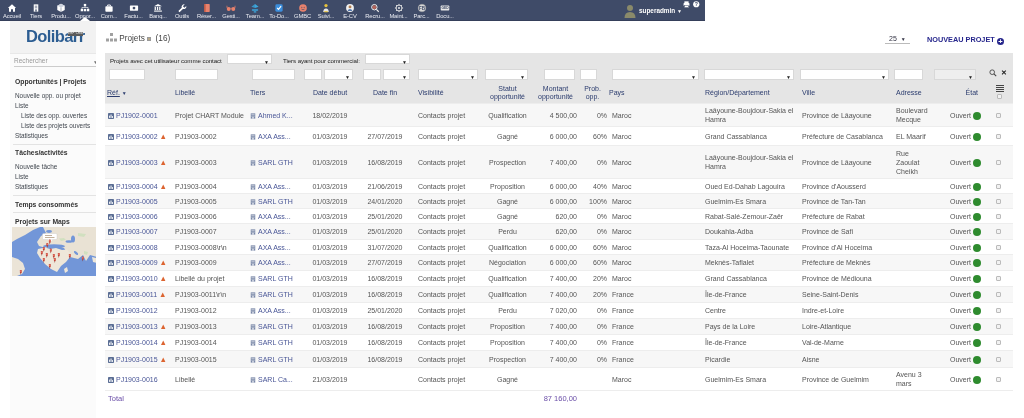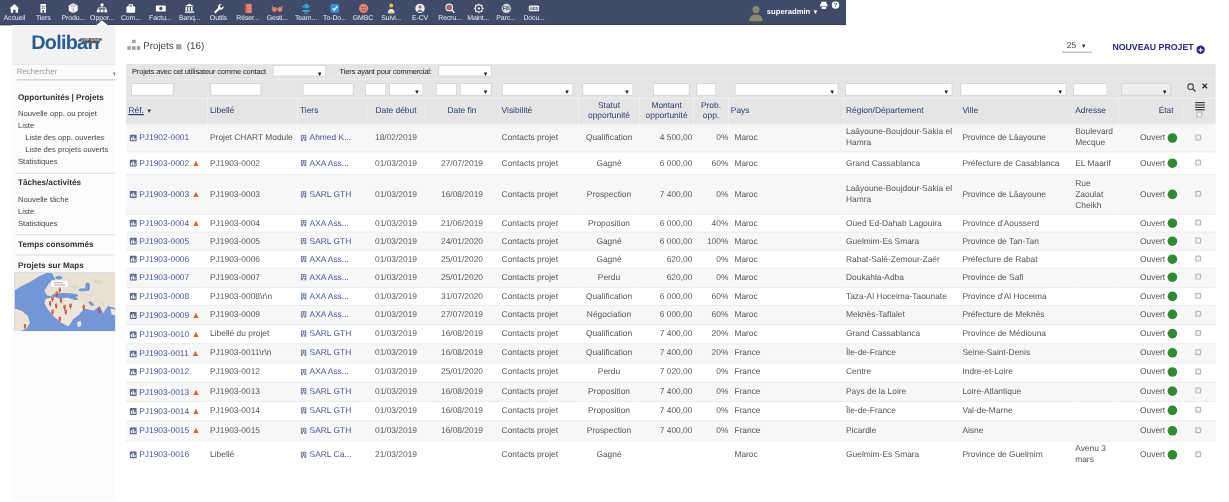--- a/index.html
+++ b/index.html
@@ -910,16 +910,33 @@
               <td class="ctr">Gagné</td>
               <td class="rgt" style="padding-right:1px;"></td>
               <td class="rgt" style="padding-right:0;"></td>
               <td style="padding-left:5px;">Maroc</td>
               <td class="wrp">Guelmim-Es Smara</td>
               <td>Province de Guelmim</td>
               <td class="wrp">Avenu 3 mars</td>
               <td class="rgt" style="padding-right:5px;">Ouvert<span class="gdot"></span></td>
               <td class="ctr" style="padding-right:4px;"><span class="cbx"></span></td>
             </tr>
+<tr class="total">
+              <td style="height:15px; padding-left:3px;">Total</td>
+              <td></td>
+              <td></td>
+              <td></td>
+              <td></td>
+              <td></td>
+              <td></td>
+              <td class="rgt" style="padding-right:1px;">87 160,00</td>
+              <td></td>
+              <td></td>
+              <td></td>
+              <td></td>
+              <td></td>
+              <td></td>
+              <td></td>
+            </tr>
 </tbody>
         </table>
 </div>
 </div>
 </div>
 </body></html>

